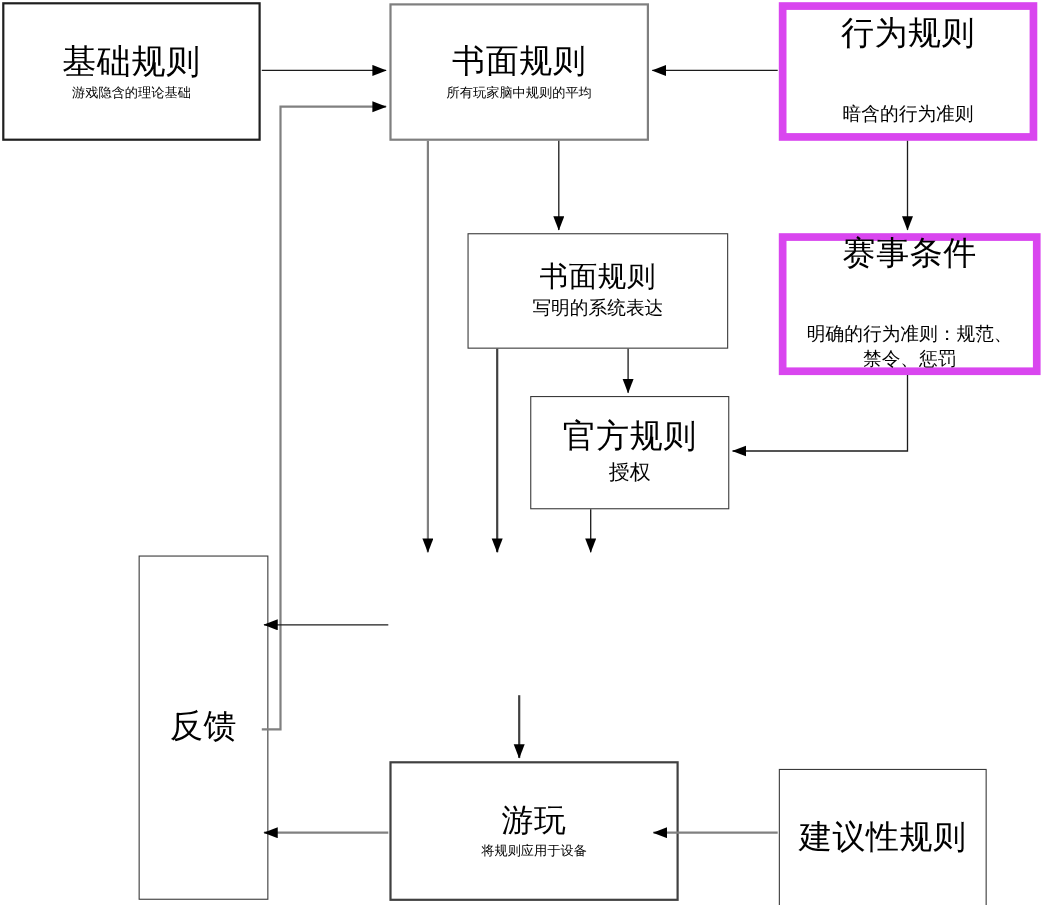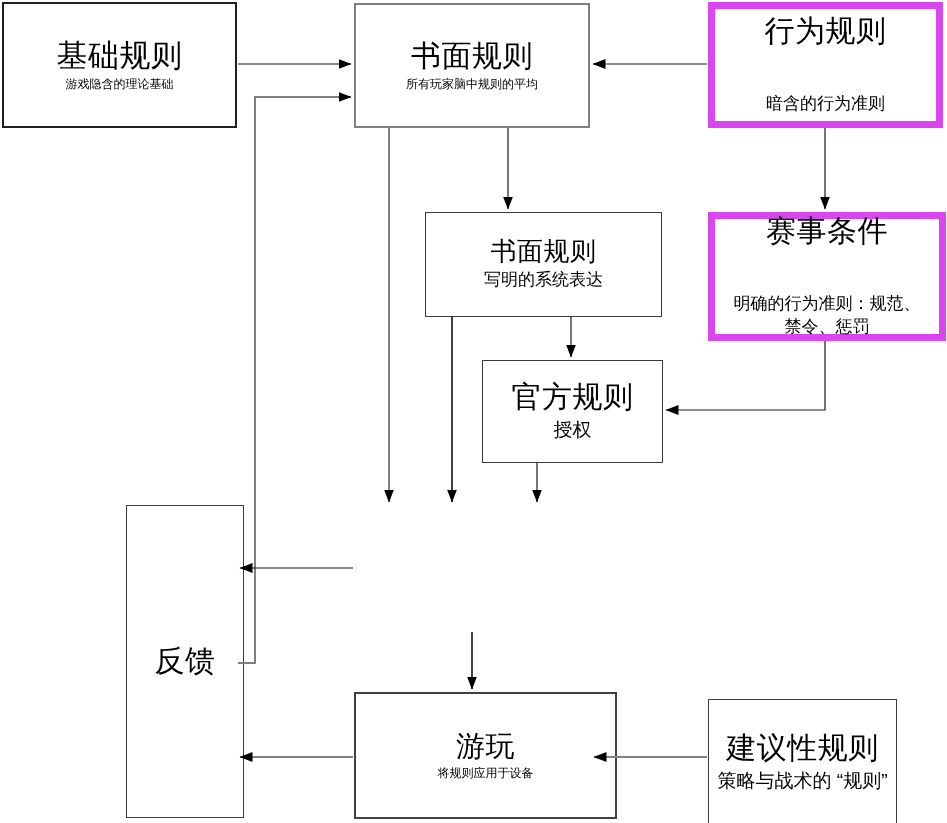--- a/index.html
+++ b/index.html
@@ -82,21 +82,20 @@
     <div class="title t30">反馈</div>
   </div>
 
   <div class="node b-dk15" style="left:354px;top:692px;width:263px;height:127px">
     <div class="title t29">游玩</div>
     <div class="subtitle s20">将规则应用于设备</div>
   </div>
 
   <div class="node b-thin1" style="left:708px;top:699px;width:189px;height:127px">
     <div class="title t30">建议性规则</div>
-    <div class="subtitle s19">策略与战术的 “规则”</div>
   </div>
 
   <svg id="edges" viewBox="0 0 947 823" xmlns="http://www.w3.org/2000/svg">
     <defs>
       <marker id="arrow" markerUnits="userSpaceOnUse" markerWidth="14" markerHeight="12" refX="12.5" refY="5" orient="auto">
         <path d="M0,0 L13,5 L0,10 Z" fill="#000000"></path>
       </marker>
     </defs>
 
     <path class="edge-thin" d="M238,64 H351" marker-end="url(#arrow)"></path>

